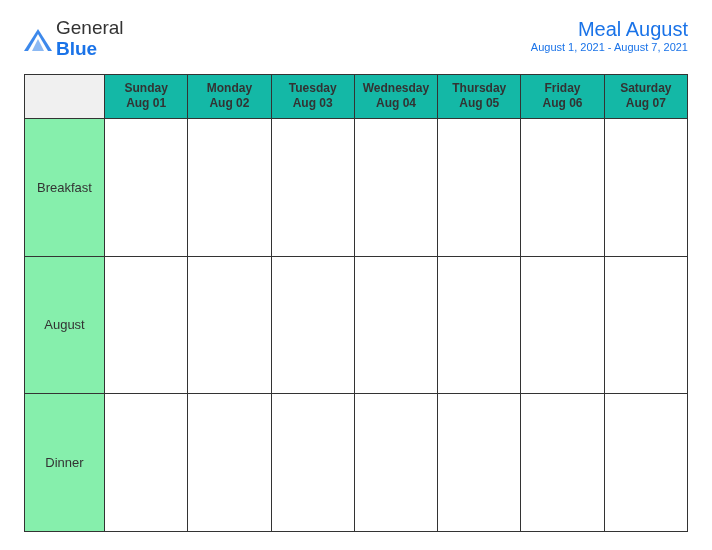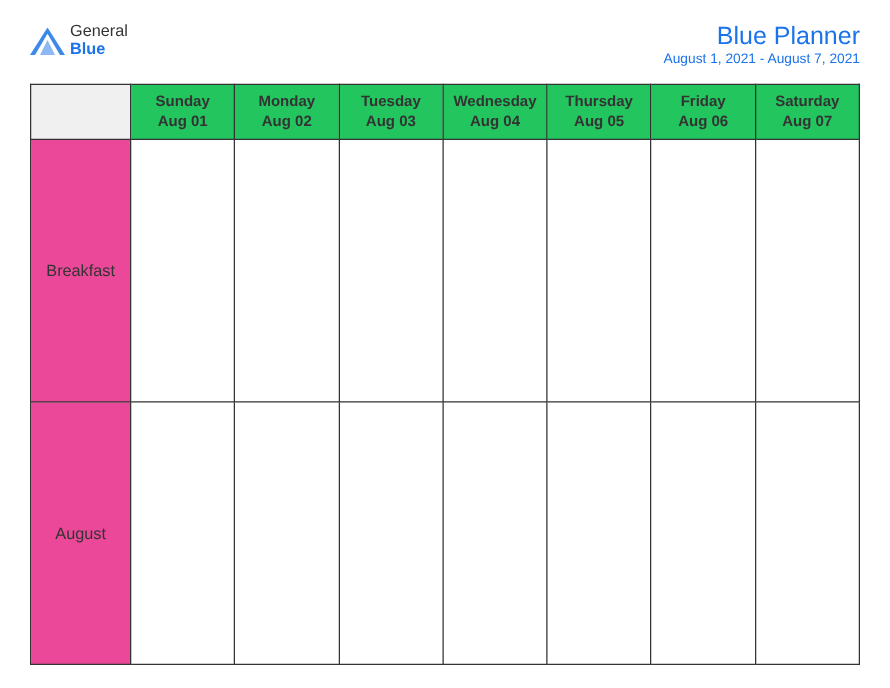--- a/index.html
+++ b/index.html
@@ -22,21 +22,21 @@
       justify-content: space-between;
       align-items: flex-start;
       margin-bottom: 14px;
     }
     .logo {
       display: flex;
       align-items: center;
       gap: 4px;
     }
     .logo-text {
-      font-size: 13px;
+      font-size: 19px;
       color: #333;
       font-weight: normal;
       line-height: 1.1;
     }
     .logo-text span {
       color: #1a73e8;
       font-weight: bold;
     }
     .logo-icon {
       width: 28px;
@@ -61,31 +61,31 @@
       border-collapse: collapse;
       width: 100%;
       flex: 1;
       table-layout: fixed;
     }
     .planner-table th, .planner-table td {
       border: 1px solid #333;
     }
     
     .planner-table thead tr th {
-      background-color: #22c55e;
+      background-color: #14b8a6;
       text-align: center;
       font-size: 12px;
       font-weight: bold;
       color: #333;
       padding: 6px 2px;
       line-height: 1.3;
     }
     
     .planner-table tbody tr td:first-child {
-      background-color: #ec4899;
+      background-color: #86efac;
       text-align: center;
       font-size: 13px;
       color: #333;
       vertical-align: middle;
       width: 80px;
       font-weight: normal;
     }
     
     .planner-table tbody tr td:not(:first-child) {
       background-color: #fff;
@@ -112,21 +112,21 @@
         <polygon points="0,22 14,0 28,22" fill="#1a73e8" opacity="0.85"></polygon>
         <polygon points="4,22 14,5 24,22" fill="#fff"></polygon>
         <polygon points="8,22 14,10 20,22" fill="#1a73e8" opacity="0.5"></polygon>
       </svg>
       <div class="logo-text">
         General<br><span>Blue</span>
       </div>
     </div>
 
     <div class="title-block">
-      <div class="main-title">Blue Planner</div>
+      <div class="main-title">Meal August</div>
       <div class="date-range">August 1, 2021 - August 7, 2021</div>
     </div>
   </div>
 
   <table class="planner-table">
     <thead>
       <tr>
         <th></th>
 
       <th>Sunday<br>Aug 01</th>
@@ -153,15 +153,25 @@
         <tr>
           <td>August</td>
           <td></td>
           <td></td>
           <td></td>
           <td></td>
           <td></td>
           <td></td>
           <td></td>
         </tr>
+        <tr>
+          <td>Dinner</td>
+          <td></td>
+          <td></td>
+          <td></td>
+          <td></td>
+          <td></td>
+          <td></td>
+          <td></td>
+        </tr>
       </tbody>
   </table>
 </div>
 
 </body></html>

